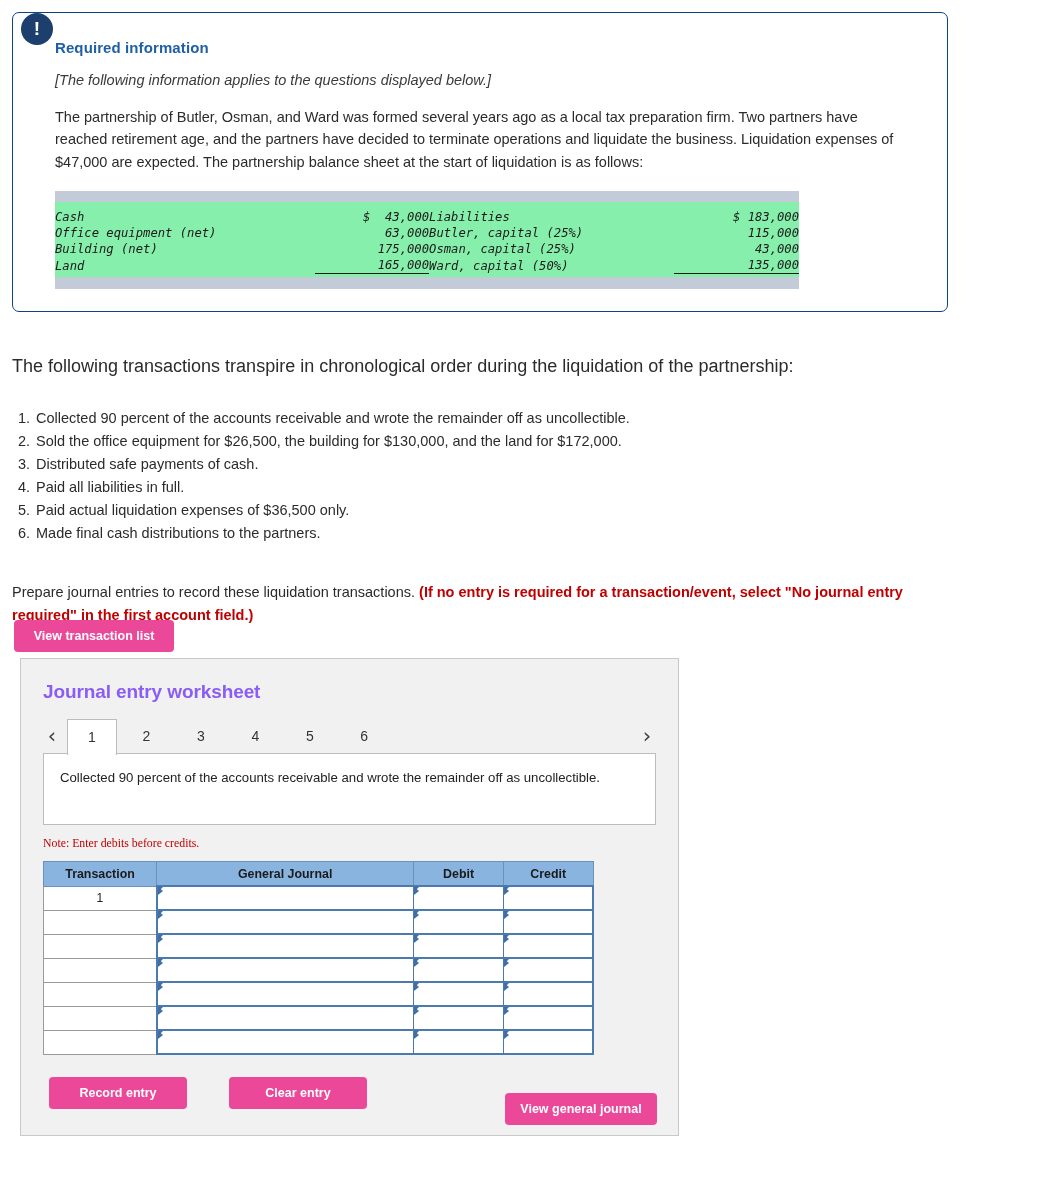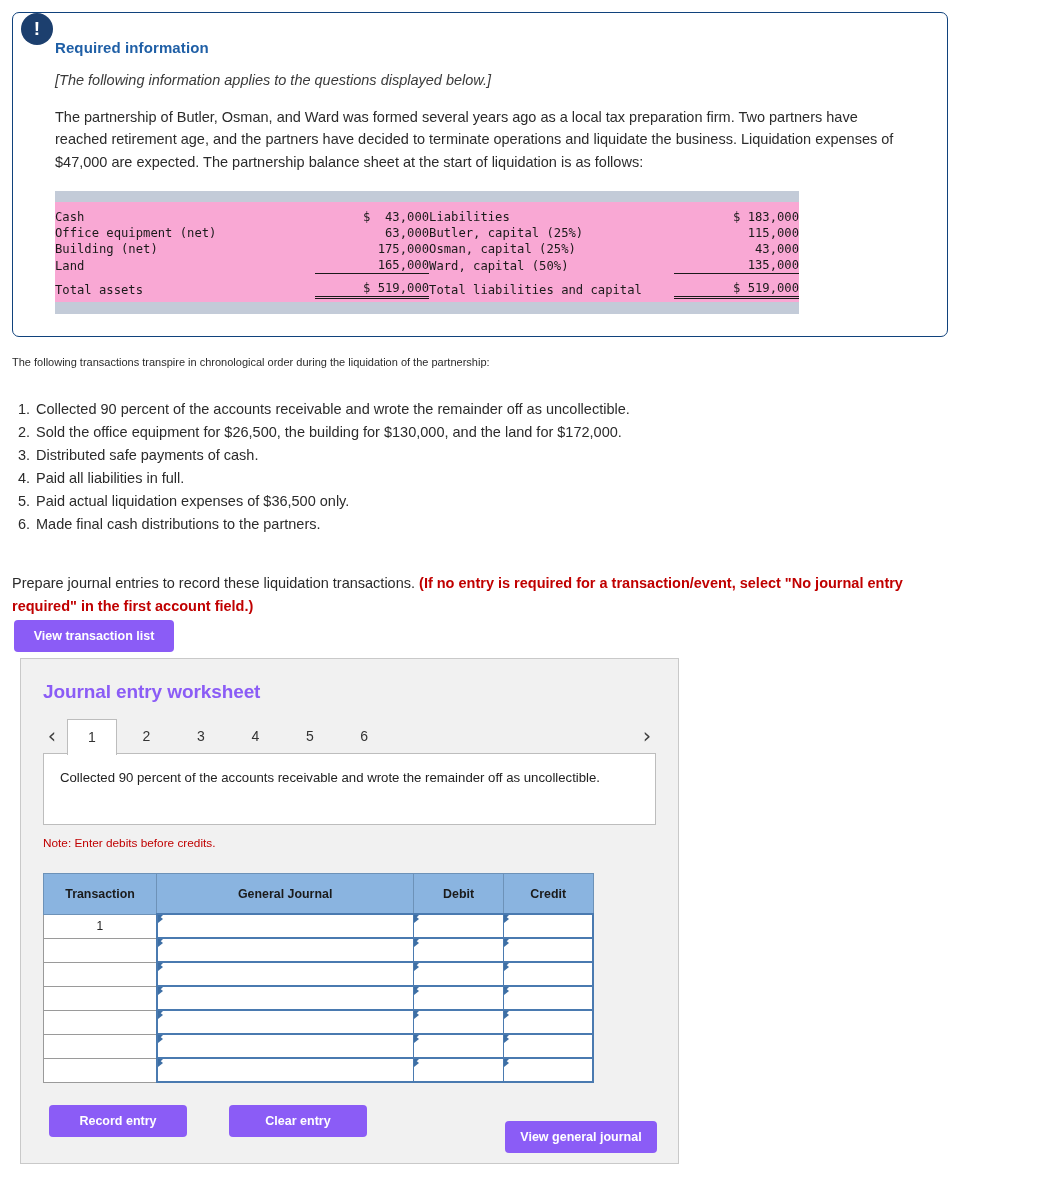--- a/index.html
+++ b/index.html
@@ -73,22 +73,23 @@
   .bs-wrap {
     margin-top: 16px;
     width: 744px;
   }
   .bs-bar {
     height: 11px;
     background: #c3cbd8;
   }
   .bs-bar.bottom { height: 12px; }
   .bs-body {
-    background: #f9a8d4;
+    background: #86efac;
     padding: 7px 0 3px 0;
+    font-style: italic;
   }
   table.bs {
     border-collapse: collapse;
     width: 100%;
     font-family: "DejaVu Sans Mono", monospace;
     font-size: 12.2px;
     color: #1a1a1a;
   }
   table.bs td {
     padding: 1px 0;
@@ -108,21 +109,21 @@
   td.tot-lbl-r { padding-left: 32px; }
 
   
   .mid {
     position: absolute;
     left: 12px;
     top: 356px;
     width: 980px;
   }
   .mid p.lead {
-    font-size: 11px;
+    font-size: 18px;
     margin: 0 0 30px 0;
   }
   ol.txn {
     margin: 0 0 0 0;
     padding-left: 22px;
     font-size: 14.5px;
     line-height: 1.58;
   }
   ol.txn li { padding-left: 2px; }
   .prepare {
@@ -132,21 +133,21 @@
     width: 920px;
   }
   .prepare .red {
     color: #c00000;
     font-weight: bold;
   }
 
   
   .btn {
     display: inline-block;
-    background: #8b5cf6;
+    background: #ec4899;
     color: #ffffff;
     border: none;
     border-radius: 4px;
     font-family: "Liberation Sans", sans-serif;
     font-size: 12.5px;
     font-weight: bold;
     text-align: center;
     cursor: pointer;
     padding: 0;
     line-height: 30px;
@@ -235,40 +236,41 @@
     padding: 14px 16px 16px 16px;
     font-size: 13.2px;
     line-height: 1.5;
     color: #222222;
     box-sizing: border-box;
     position: relative;
     z-index: 1;
     margin-top: -1px;
   }
   .note {
-    margin: 11px 22px 23px 22px;
+    margin: 11px 22px 10px 22px;
     font-size: 11.8px;
     color: #c00000;
+    font-family: Liberation Serif, serif;
   }
 
   
   .jt-wrap { margin: 0 22px; }
   table.jt {
     border-collapse: collapse;
     width: 551px;
     table-layout: fixed;
   }
   table.jt th {
     background: #8ab4e0;
     border: 1px solid #6d92b8;
     font-size: 12.4px;
     font-weight: bold;
     color: #1b1b1b;
     height: 23px;
-    padding: 8px 4px;
+    padding: 0 4px;
     font-family: "Liberation Sans", sans-serif;
   }
   th.c-txn { width: 97px; }
   th.c-gj  { width: 232px; }
   th.c-deb { width: 75px; }
   th.c-cre { width: 75px; }
   table.jt td {
     height: 22px;
     padding: 0;
     background: #ffffff;
@@ -375,26 +377,20 @@
             <td class="amt-l">175,000</td>
             <td class="lbl-r">Osman, capital (25%)</td>
             <td class="amt-r">43,000</td>
           </tr>
           <tr>
             <td class="lbl-l">Land</td>
             <td class="amt-l u1">165,000</td>
             <td class="lbl-r">Ward, capital (50%)</td>
             <td class="amt-r u1">135,000</td>
           </tr>
-          <tr class="total">
-            <td class="lbl-l">Total assets</td>
-            <td class="amt-l dbl">$ 519,000</td>
-            <td class="lbl-r tot-lbl-r">Total liabilities and capital</td>
-            <td class="amt-r dbl">$ 519,000</td>
-          </tr>
         </tbody>
           </table>
       </div>
       <div class="bs-bar bottom"></div>
     </div>
   </div>
 
   <div class="mid">
     <p class="lead">The following transactions transpire in chronological order during the liquidation of the partnership:</p>
 

